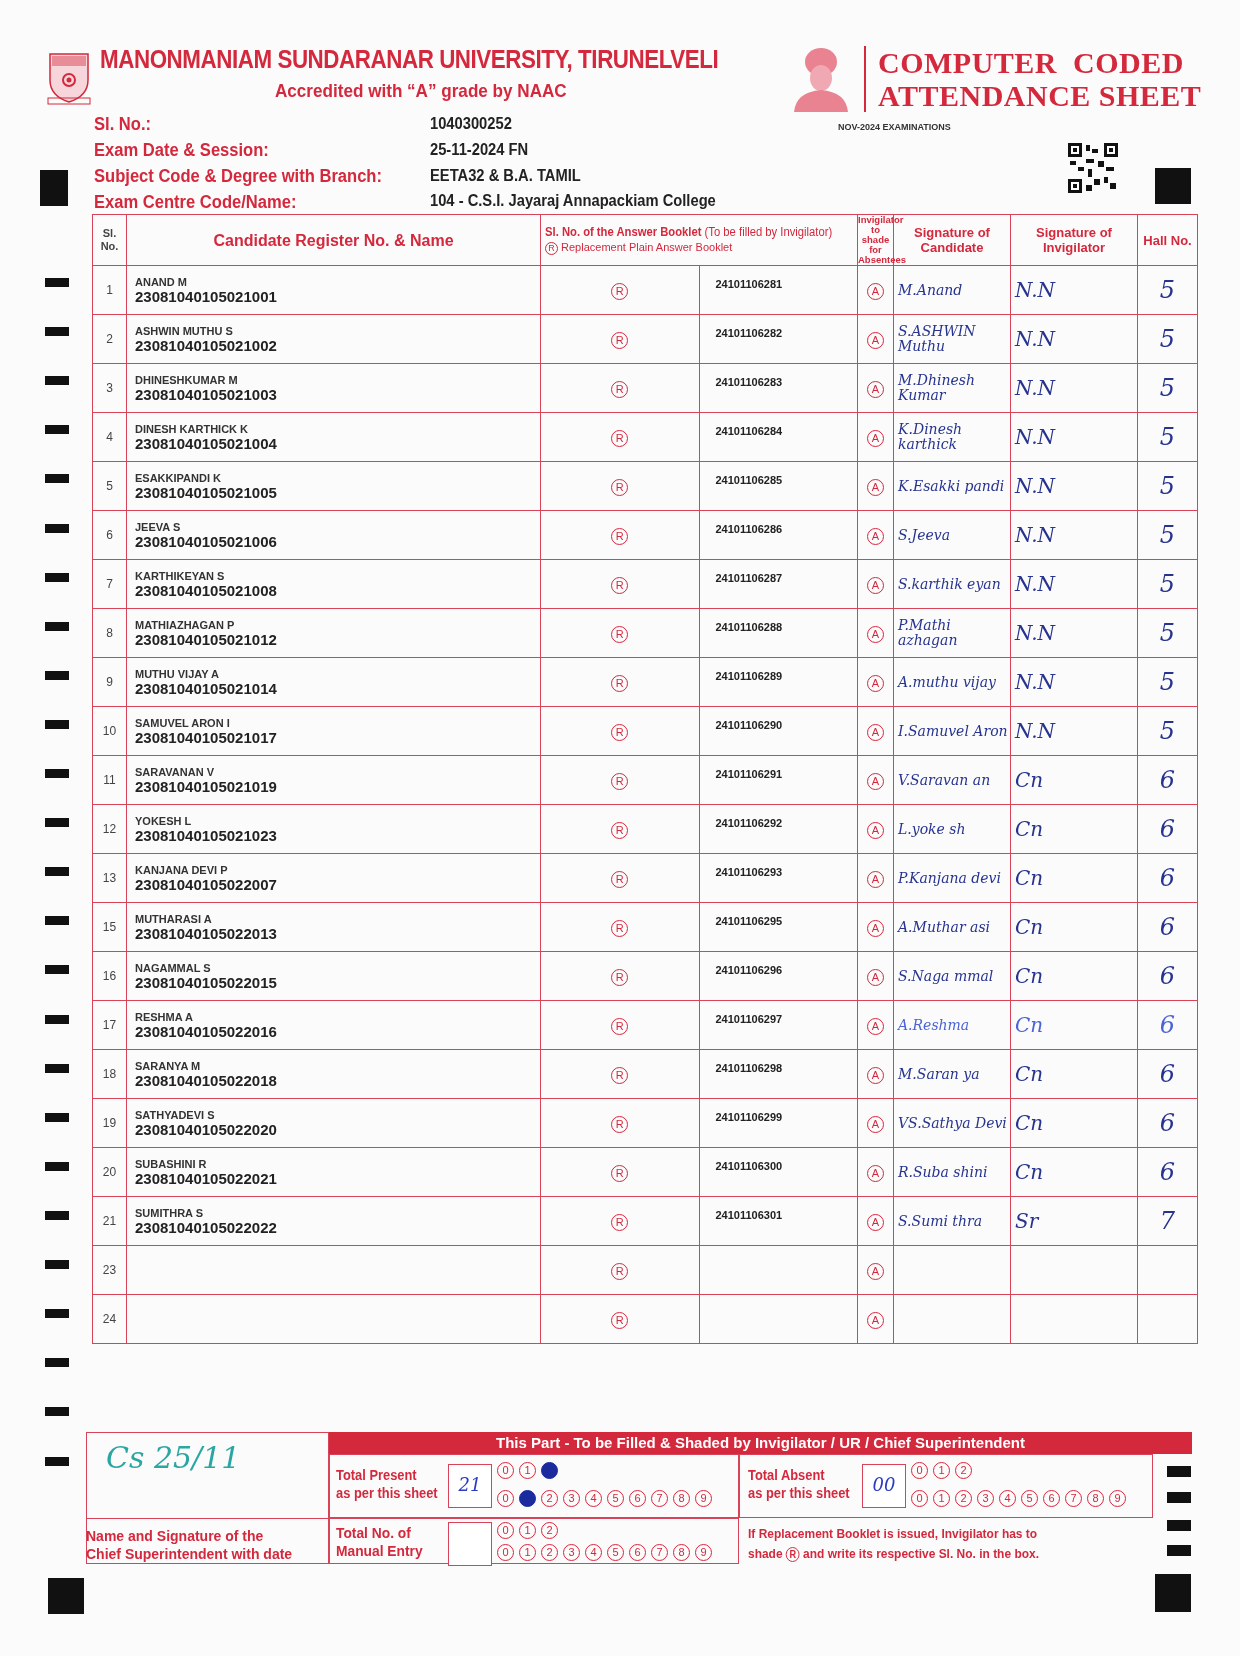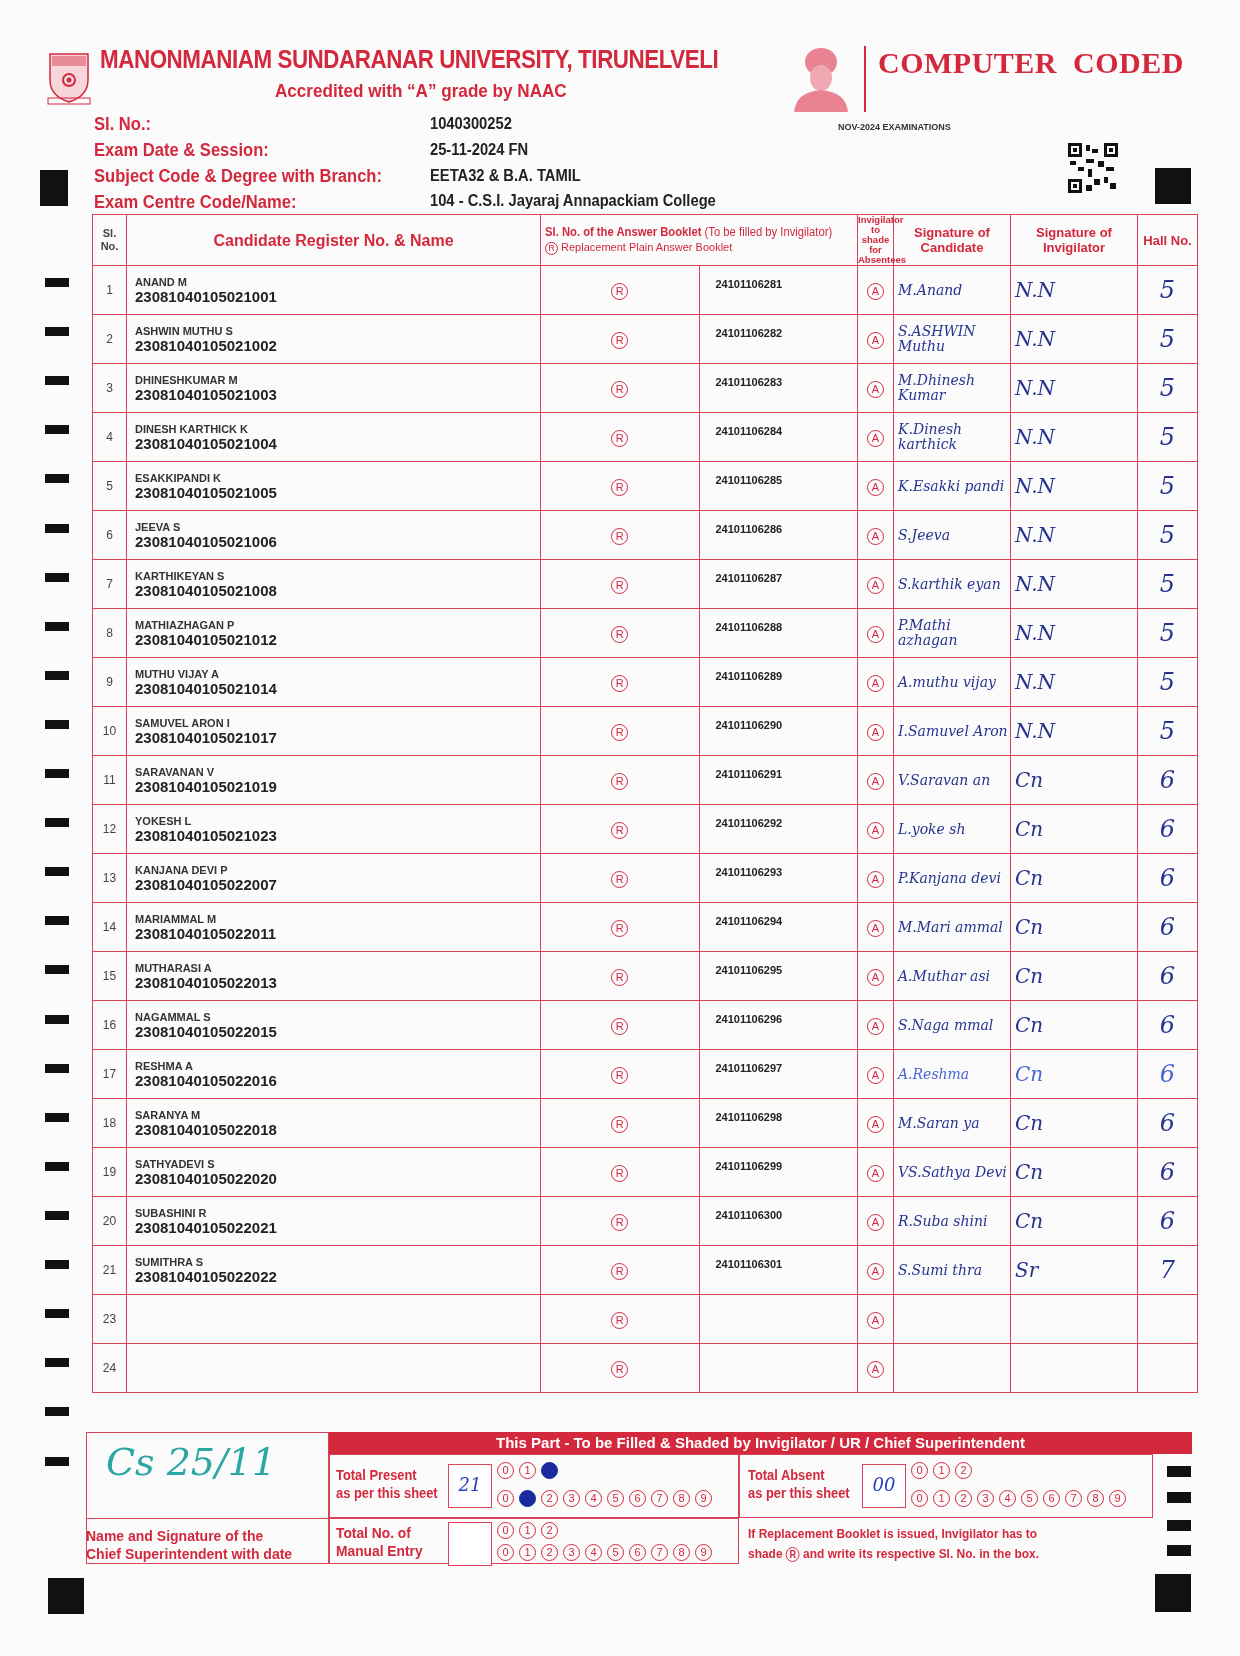--- a/index.html
+++ b/index.html
@@ -41,21 +41,21 @@
   .hand { font-family: "DejaVu Serif", serif; font-style: italic; color: #26338f; font-size: 14px; line-height: 15px; padding-left: 4px; }
   .hall { font-family: "DejaVu Serif", serif; color: #26338f; font-size: 24px; font-style: italic; }
 
   
   .tm-l { left: 45px; width: 24px; height: 9px; background: #111; }
   .tm-r { left: 1167px; width: 24px; height: 11px; background: #111; }
 
   
   .foot { left: 86px; top: 1432px; width: 1106px; height: 132px; }
   .cs-box { left: 0; top: 0; width: 243px; height: 132px; border: 1.5px solid #d9435a; }
-  .cs-sign { left: 20px; top: 8px; font-family: "DejaVu Serif", serif; font-style: italic; color: #2aa6a3; font-size: 38px; }
+  .cs-sign { left: 20px; top: 8px; font-family: "DejaVu Serif", serif; font-style: italic; color: #2aa6a3; font-size: 30px; }
   .cs-label { left: 0; top: 86px; width: 243px; text-align: left; font-size: 14px; font-weight: bold; color: #d4283d; line-height: 18px; border-top: 1.5px solid #d9435a; padding-top: 8px; }
   .banner { left: 243px; top: 0; width: 863px; height: 22px; background: #d4283d; color: #fff; font-weight: bold; font-size: 15px; text-align: center; line-height: 22px; }
   .fbox { border: 1.5px solid #d9435a; }
   .flabel { font-size: 14px; font-weight: bold; color: #d4283d; line-height: 18px; transform: scaleX(0.92); transform-origin: left; white-space: nowrap; }
   .wbox { width: 44px; height: 44px; border: 1.5px solid #d9435a; background: #fff; font-family: "DejaVu Serif", serif; font-style: italic; color: #2a3cc0; font-size: 18px; text-align: center; line-height: 40px; }
   .brow { display: flex; gap: 5px; }
   .bub { width: 17px; height: 17px; border: 1.2px solid #d4283d; border-radius: 50%; color: #d4283d; font-size: 11px; line-height: 15px; text-align: center; }
   .bub.filled { background: #1b2a9c; border-color: #1b2a9c; color: transparent; }
   .note { font-size: 13px; font-weight: bold; color: #d4283d; line-height: 20px; transform: scaleX(0.92); transform-origin: left; white-space: nowrap; }
 </style>
@@ -73,20 +73,21 @@
 <div class="abs naac">Accredited with “A” grade by NAAC</div>
 
 <svg class="abs portrait" viewBox="0 0 62 68">
   <ellipse cx="31" cy="18" rx="16" ry="14" fill="#e98391"></ellipse>
   <ellipse cx="31" cy="34" rx="11" ry="13" fill="#f0a8b2"></ellipse>
   <path d="M4 68 Q6 48 31 46 Q56 48 58 68 Z" fill="#e98391"></path>
 </svg>
 <div class="abs vbar"></div>
 <div class="abs cca">
   <div style="white-space:pre">COMPUTER  CODED</div>
+  <div>ATTENDANCE SHEET</div>
 </div>
 <div class="abs nov">NOV-2024 EXAMINATIONS</div>
 
 <svg class="abs qr" viewBox="0 0 25 25">
   <rect x="0" y="0" width="7" height="7" fill="#111"></rect>
     <rect x="1.5" y="1.5" width="4" height="4" fill="#fff"></rect>
     <rect x="2.5" y="2.5" width="2" height="2" fill="#111"></rect>
   <rect x="18" y="0" width="7" height="7" fill="#111"></rect>
     <rect x="19.5" y="1.5" width="4" height="4" fill="#fff"></rect>
     <rect x="20.5" y="2.5" width="2" height="2" fill="#111"></rect>
@@ -310,33 +311,20 @@
       <div class="reg">23081040105022007</div>
     </td>
     <td class="c-r"><span class="circ">R</span></td>
     <td class="c-bk">24101106293</td>
     <td class="c-a"><span class="circ">A</span></td>
     <td class="c-sigc hand">P.Kanjana devi</td>
     <td class="c-sigi hand" style="font-size:20px">Cn</td>
     <td class="c-hall hall">6</td>
   </tr>
 
-  <tr>
-    <td class="c-sl">14</td>
-    <td class="c-name">
-      <div class="nm">MARIAMMAL M</div>
-      <div class="reg">23081040105022011</div>
-    </td>
-    <td class="c-r"><span class="circ">R</span></td>
-    <td class="c-bk">24101106294</td>
-    <td class="c-a"><span class="circ">A</span></td>
-    <td class="c-sigc hand">M.Mari ammal</td>
-    <td class="c-sigi hand" style="font-size:20px">Cn</td>
-    <td class="c-hall hall">6</td>
-  </tr>
 
   <tr>
     <td class="c-sl">15</td>
     <td class="c-name">
       <div class="nm">MUTHARASI A</div>
       <div class="reg">23081040105022013</div>
     </td>
     <td class="c-r"><span class="circ">R</span></td>
     <td class="c-bk">24101106295</td>
     <td class="c-a"><span class="circ">A</span></td>

